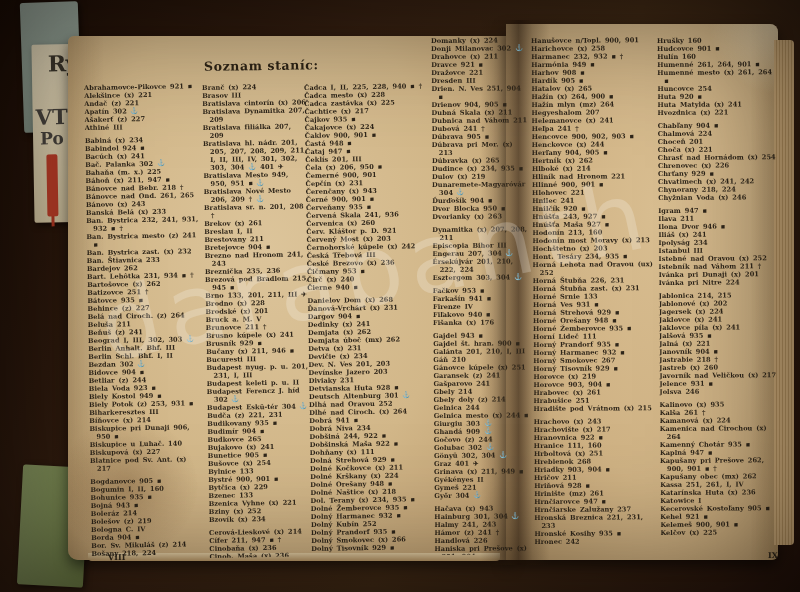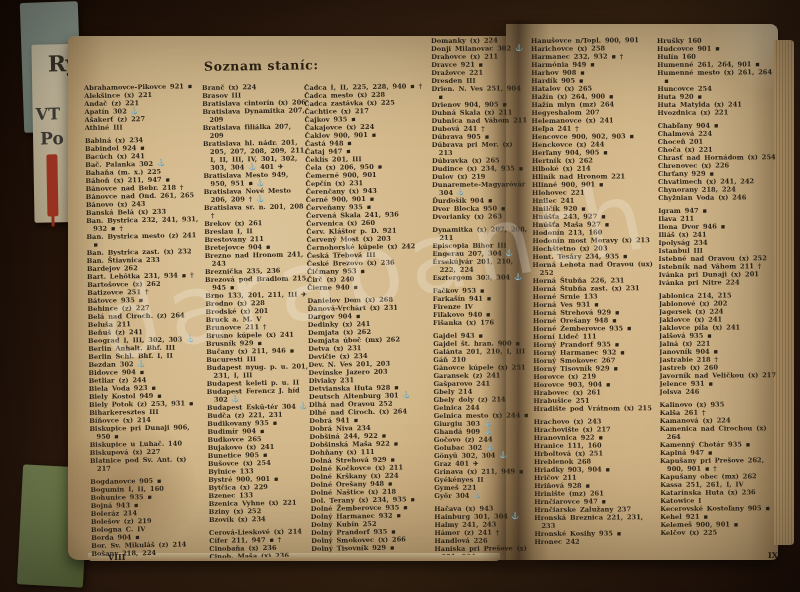--- a/index.html
+++ b/index.html
@@ -8,21 +8,21 @@
     font-family:"DejaVu Serif", serif;}
   .scene::after{content:"";position:absolute;inset:0;pointer-events:none;
     box-shadow:inset 0 0 140px rgba(0,0,0,.6);z-index:9;}
   
   .card{position:absolute;z-index:1;}
   .card-teal{left:22px;top:2px;width:58px;height:130px;background:linear-gradient(#9aa79b,#7d8b7e);
     border-radius:3px;transform:rotate(-2deg);box-shadow:2px 2px 6px rgba(0,0,0,.5);}
   .card-cream{left:33px;top:44px;width:80px;height:178px;background:linear-gradient(#ded2b4,#c9bb99);
     border-radius:2px;transform:rotate(-1deg);box-shadow:2px 3px 6px rgba(0,0,0,.5);}
   .card-cream .big{position:absolute;left:16px;top:6px;font-size:22px;font-weight:700;color:#3d372c;}
-  .card-cream .l2{position:absolute;left:3px;top:60px;font-size:16px;font-weight:700;color:#45403a;}
+  .card-cream .l2{position:absolute;left:3px;top:60px;font-size:21px;font-weight:700;color:#45403a;}
   .card-cream .l3{position:absolute;left:7px;top:84px;font-size:17px;font-weight:700;color:#45403a;}
   .card-cream .redbar{position:absolute;left:13px;top:110px;width:11px;height:62px;
     background:#b23a26;border-radius:2px;box-shadow:0 14px 0 -4px #a83522;}
   .card-green{left:20px;top:466px;width:66px;height:120px;background:linear-gradient(100deg,#82905c,#66743f);
     border-radius:3px;transform:rotate(3deg);box-shadow:2px 2px 6px rgba(0,0,0,.5);}
   
   .page{position:absolute;z-index:2;}
   .page-left{left:68px;top:36px;width:442px;height:524px;border-radius:6px 0 0 10px;
     background:radial-gradient(ellipse at 45% 40%,#dcc49a 0%,#d2b789 55%,#c2a375 85%,#a98a5f 100%);
     box-shadow:0 6px 14px rgba(0,0,0,.55);}

